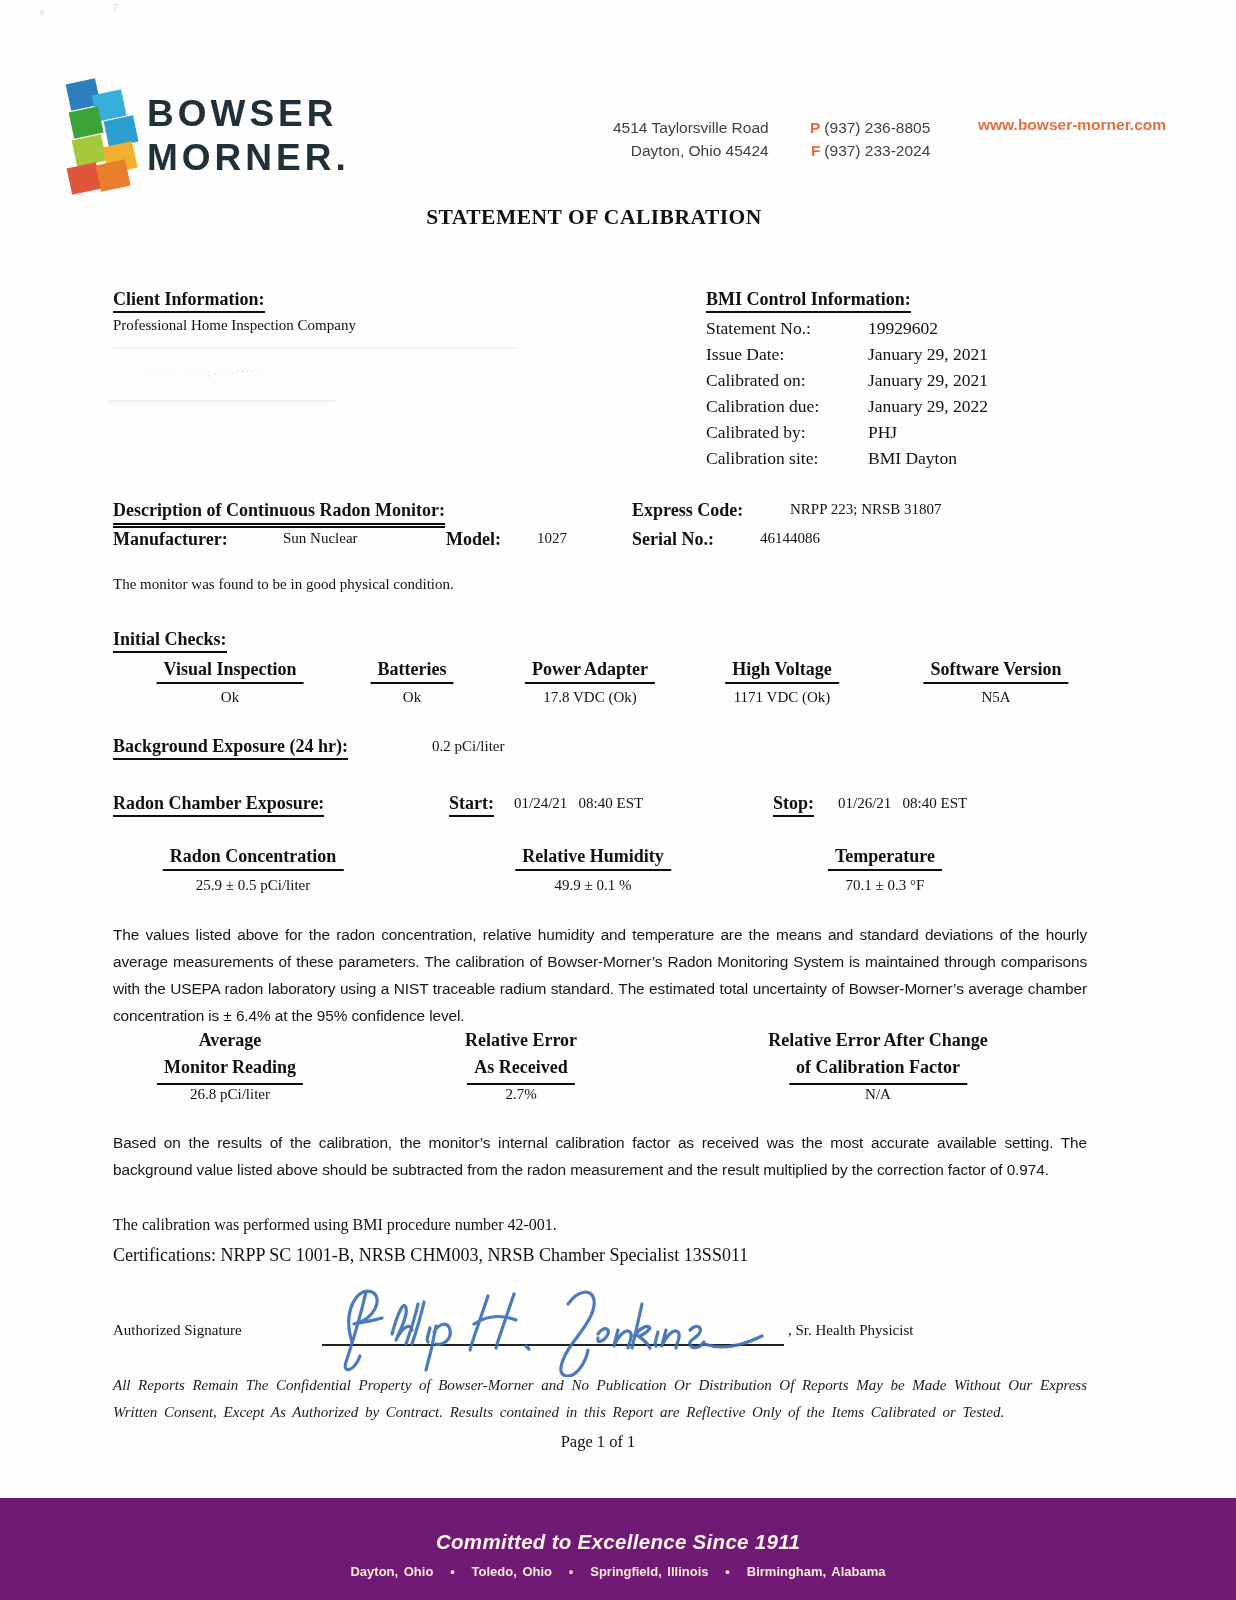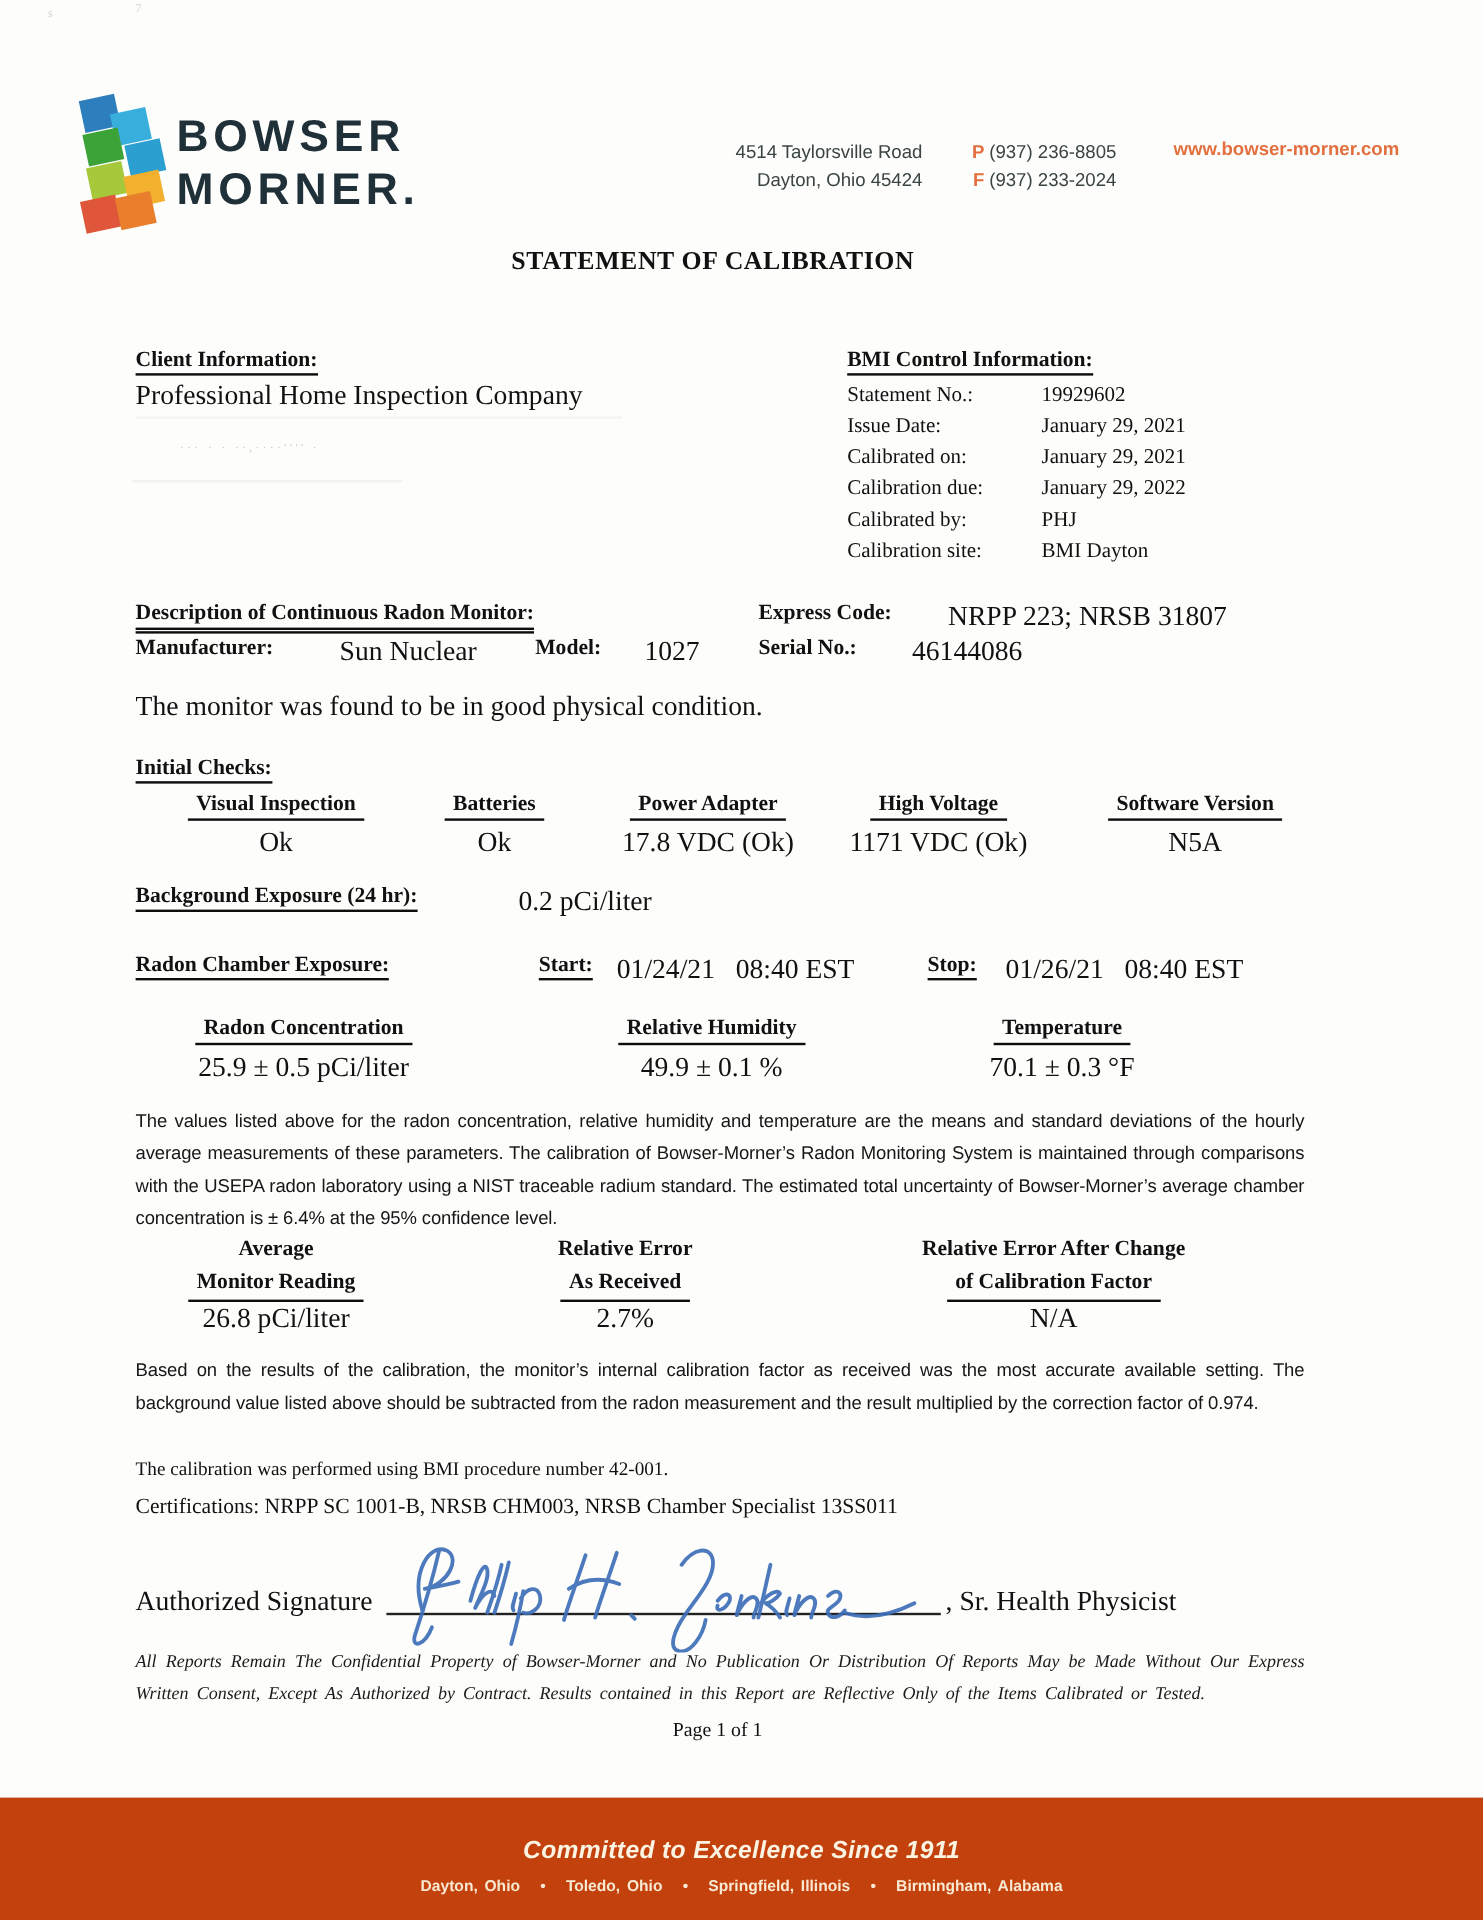--- a/index.html
+++ b/index.html
@@ -10,21 +10,21 @@
   }
   .abs{position:absolute;}
   .serif{font-family:"Liberation Serif", serif;}
   .sans{font-family:"Liberation Sans", sans-serif;text-align:right;}
   .b{font-weight:bold;}
   .pre{white-space:pre;}
   .h-under{display:inline-block;border-bottom:2.5px solid #0d0d0d;padding-bottom:1px;}
   .h-under-dbl{display:inline-block;border-bottom:5px double #0d0d0d;padding-bottom:2px;}
   .col-under{display:inline-block;border-bottom:2.5px solid #0d0d0d;padding:0 7px 2px 7px;}
   .center{transform:translateX(-50%);text-align:center;}
-  .body-text{font-size:23px;}
+  .body-text{font-size:15px;}
   .head-text{font-size:18px;}
   .para{width:974px;font-size:15.4px;line-height:27px;text-align:justify;color:#161616;letter-spacing:-0.1px;}
   .legal{width:974px;font-size:15px;line-height:27px;font-style:italic;text-align:justify;color:#1b1b1b;word-spacing:3px;}
   
   .logo-word{font-family:"Liberation Sans", sans-serif;font-weight:bold;font-size:37px;line-height:44px;letter-spacing:4px;color:#203038;}
   .contact{font-size:15.5px;line-height:23px;color:#3a4442;}
   .contact .tag{font-weight:bold;margin-right:4px;}
   
   .bmi-row{display:grid;grid-template-columns:162px auto;height:26px;font-size:17.5px;}
   
@@ -216,18 +216,18 @@
       <path d="M336,48 C334,56 332,62 332,64 C336,54 344,46 348,50 C352,54 346,62 346,66"></path>
       <path d="M360,48 C366,42 372,44 370,50 C368,56 358,58 360,62 C362,68 370,66 374,60"></path>
       <path d="M374,62 C392,68 412,64 432,54"></path>
     </g>
   </svg>
 
   <div class="abs legal" style="left:113px;top:1372px;">All Reports Remain The Confidential Property of Bowser-Morner and No Publication Or Distribution Of Reports May be Made Without Our Express Written Consent, Except As Authorized by Contract.  Results contained in this Report are Reflective Only of the Items Calibrated or Tested.</div>
 
   <div class="abs center" style="left:598px;top:1432px;font-size:16.5px;">Page 1 of 1</div>
 
-  <div class="abs footer" style="background:#c2410c;">
+  <div class="abs footer" style="background:#701a75;">
     <div class="sans b center abs" style="left:618px;top:32px;font-style:italic;font-size:20.5px;color:#FCF4E3;letter-spacing:.3px;">Committed to Excellence Since 1911</div>
     <div class="sans center abs" style="left:618px;top:66px;font-size:13px;font-weight:bold;color:#F9E9D2;word-spacing:2px;white-space:pre;">Dayton, Ohio   •   Toledo, Ohio   •   Springfield, Illinois   •   Birmingham, Alabama</div>
   </div>
 
 </div>
 
 </body></html>

